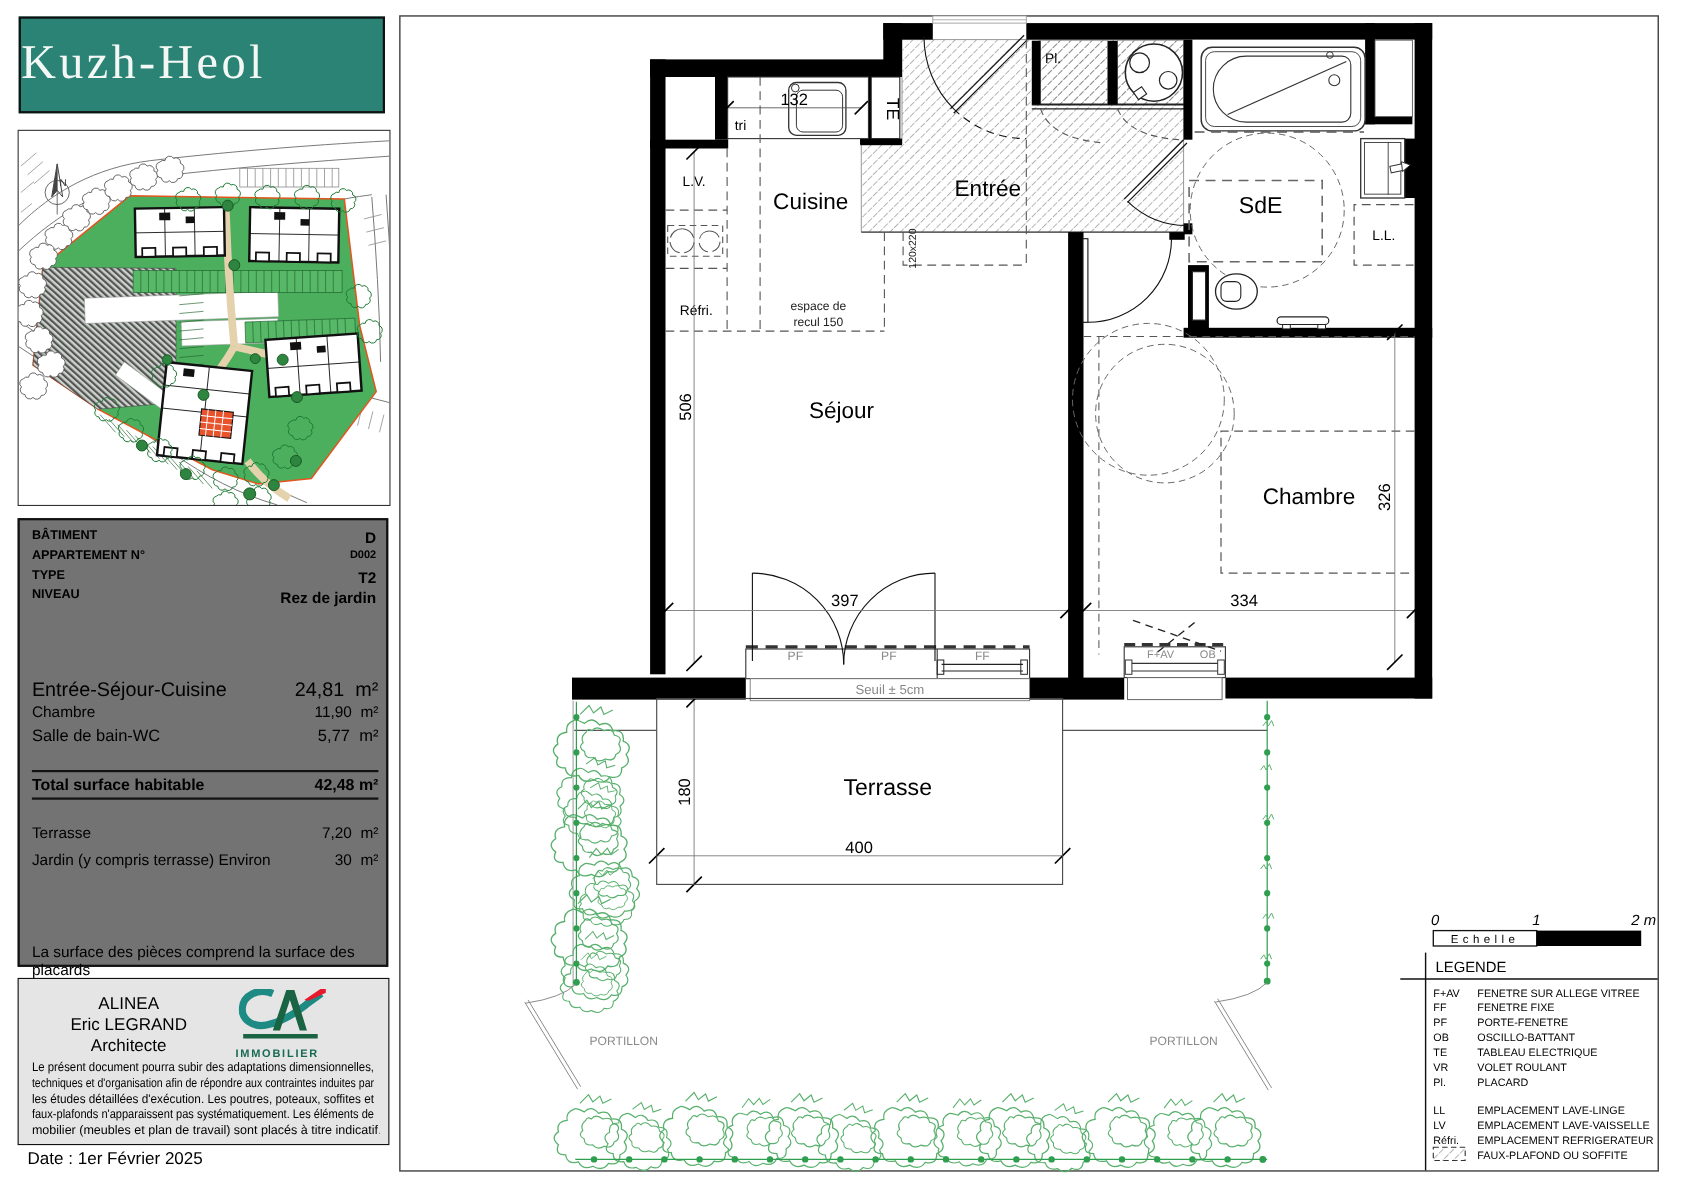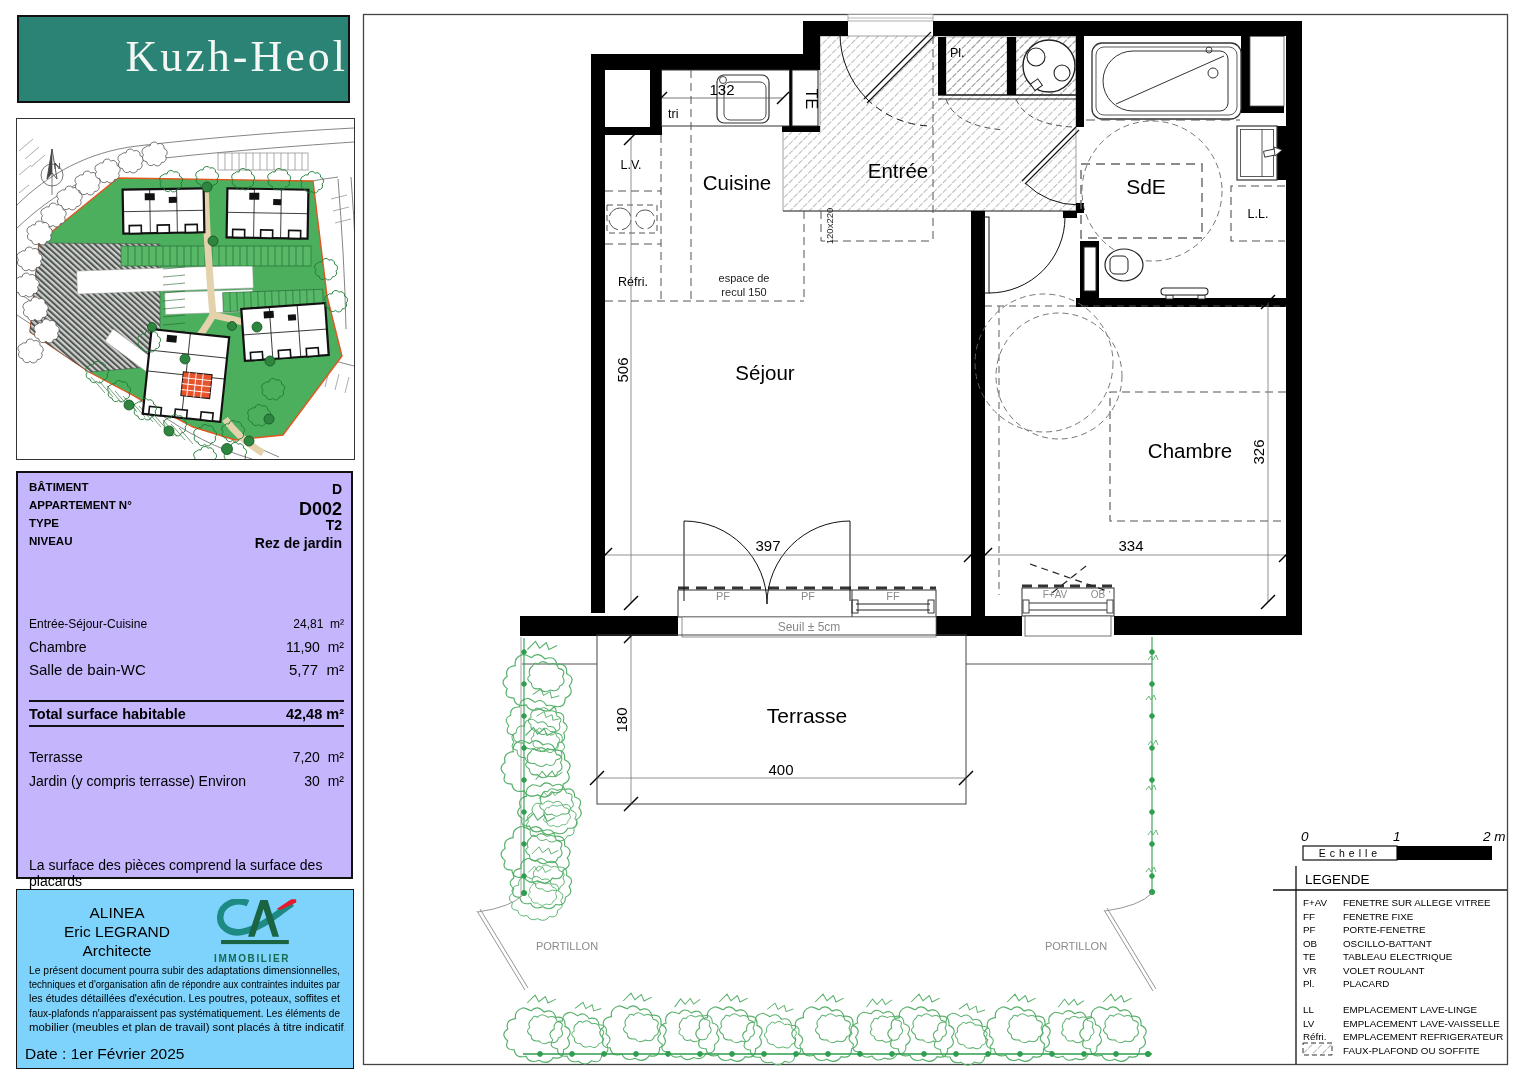--- a/index.html
+++ b/index.html
@@ -3,21 +3,21 @@
 <meta charset="utf-8">
 <style>
   html,body{margin:0;padding:0;background:#ffffff;}
   body{width:1528px;height:1079px;position:relative;font-family:"Liberation Sans",sans-serif;overflow:hidden;}
   .abs{position:absolute;}
   svg text{font-family:"Liberation Sans",sans-serif;}
 </style>
 </head>
 <body>
 
-<div class="abs" style="left:17px;top:15px;width:333px;height:88px;background:#2b8376;border:2px solid #111;box-sizing:border-box;text-align:right;">
+<div class="abs" style="left:17px;top:15px;width:333px;height:88px;background:#2b8376;border:2px solid #111;box-sizing:border-box;text-align:left;">
   <div style="font-family:'Liberation Serif',serif;color:#f4f8f5;font-size:44px;letter-spacing:3px;margin-top:14px;font-weight:400;">Kuzh‑Heol</div>
 </div>
 
 <div class="abs" style="left:16px;top:118px;width:339px;height:342px;border:1px solid #333;box-sizing:border-box;background:#fff;">
 <svg id="siteplan" width="337" height="340" viewBox="0 0 337 340">
 <defs>
   <pattern id="stripes" patternUnits="userSpaceOnUse" width="4.2" height="4.2" patternTransform="rotate(-48)">
     <rect width="4.2" height="4.2" fill="#ccd3cc"></rect>
     <rect width="2" height="4.2" fill="#535353"></rect>
   </pattern>
@@ -191,50 +191,50 @@
         <circle cx="232" cy="322" r="5"></circle>
         <circle cx="252" cy="300" r="5"></circle>
         <circle cx="152" cy="312" r="5"></circle>
         <circle cx="112" cy="286" r="5"></circle>
         <circle cx="215" cy="207" r="4.5"></circle>
         <circle cx="135" cy="208" r="4.5"></circle>
 </g>
 </svg>
 </div>
 
-<div class="abs" style="left:16px;top:471px;width:337px;height:408px;border:2px solid #111;box-sizing:border-box;background:#c4b5fd;">
+<div class="abs" style="left:16px;top:471px;width:337px;height:408px;border:2px solid #111;box-sizing:border-box;background:#737373;">
 
   <div class="abs" style="left:11px;top:8px;width:313px;font-size:11.5px;font-weight:bold;">BÂTIMENT<span style="float:right;font-size:14px;">D</span></div>
 
-  <div class="abs" style="left:11px;top:26px;width:313px;font-size:11.5px;font-weight:bold;">APPARTEMENT N°<span style="float:right;font-size:18px;">D002</span></div>
+  <div class="abs" style="left:11px;top:26px;width:313px;font-size:11.5px;font-weight:bold;">APPARTEMENT N°<span style="float:right;font-size:10px;">D002</span></div>
 
   <div class="abs" style="left:11px;top:44px;width:313px;font-size:11.5px;font-weight:bold;">TYPE<span style="float:right;font-size:14px;">T2</span></div>
 
   <div class="abs" style="left:11px;top:62px;width:313px;font-size:11.5px;font-weight:bold;">NIVEAU<span style="float:right;font-size:14px;padding-left:46px;">Rez de jardin</span></div>
 
-  <div class="abs" style="left:11px;top:144px;width:315px;font-size:12px;">Entrée-Séjour-Cuisine<span style="float:right;text-align:center;">24,81&nbsp; m²</span></div>
+  <div class="abs" style="left:11px;top:144px;width:315px;font-size:18px;">Entrée-Séjour-Cuisine<span style="float:right;text-align:center;">24,81&nbsp; m²</span></div>
 
   <div class="abs" style="left:11px;top:166px;width:315px;font-size:14px;">Chambre<span style="float:right;">11,90&nbsp; m²</span></div>
 
   <div class="abs" style="left:11px;top:188px;width:315px;font-size:15px;">Salle de bain-WC<span style="float:right;">5,77&nbsp; m²</span></div>
 
   <div class="abs" style="left:11px;top:227px;width:315px;border-top:2px solid #111;"></div>
 
   <div class="abs" style="left:11px;top:233px;width:315px;font-size:14.5px;font-weight:bold;">Total surface habitable<span style="float:right;">42,48&nbsp;m²</span></div>
 
   <div class="abs" style="left:11px;top:252px;width:315px;border-top:2px solid #111;"></div>
 
   <div class="abs" style="left:11px;top:276px;width:315px;font-size:14px;">Terrasse<span style="float:right;">7,20&nbsp; m²</span></div>
 
   <div class="abs" style="left:11px;top:300px;width:315px;font-size:14px;">Jardin (y compris terrasse) Environ<span style="float:right;">30&nbsp; m²</span></div>
 
   <div class="abs" style="left:11px;top:384px;width:320px;font-size:14px;">La surface des pièces comprend la surface des placards</div>
 </div>
 
-<div class="abs" style="left:16px;top:889px;width:338px;height:180px;border:1.5px solid #111;box-sizing:border-box;background:#7dd3fc;">
+<div class="abs" style="left:16px;top:889px;width:338px;height:152px;border:1.5px solid #111;box-sizing:border-box;background:#e5e5e5;">
 
   <div class="abs" style="left:20px;top:13px;width:160px;text-align:center;font-size:15.5px;line-height:19px;">ALINEA<br>Eric LEGRAND<br>Architecte</div>
 
   <div class="abs" style="left:200px;top:9px;width:80px;height:51px;">
     <svg width="80" height="51" viewBox="0 0 98 62">
       <path d="M38,5 C22,-2 5,7 4,21 C3,34 16,43 31,40 C46,37 60,29 73,19 C79,14 85,10 92,5" fill="none" stroke="#1d8a84" stroke-width="8"></path>
       <path d="M53,1 L62,1 L76,46 L68,46 L57,12 L46,46 L38,46 Z" fill="#1a6343"></path>
       <path d="M73,12 L91,0 L97,0 L97,4 L78,13 Z" fill="#e8192c"></path>
       <rect x="5" y="50" width="83" height="5" fill="#1a6343"></rect>
     </svg>

